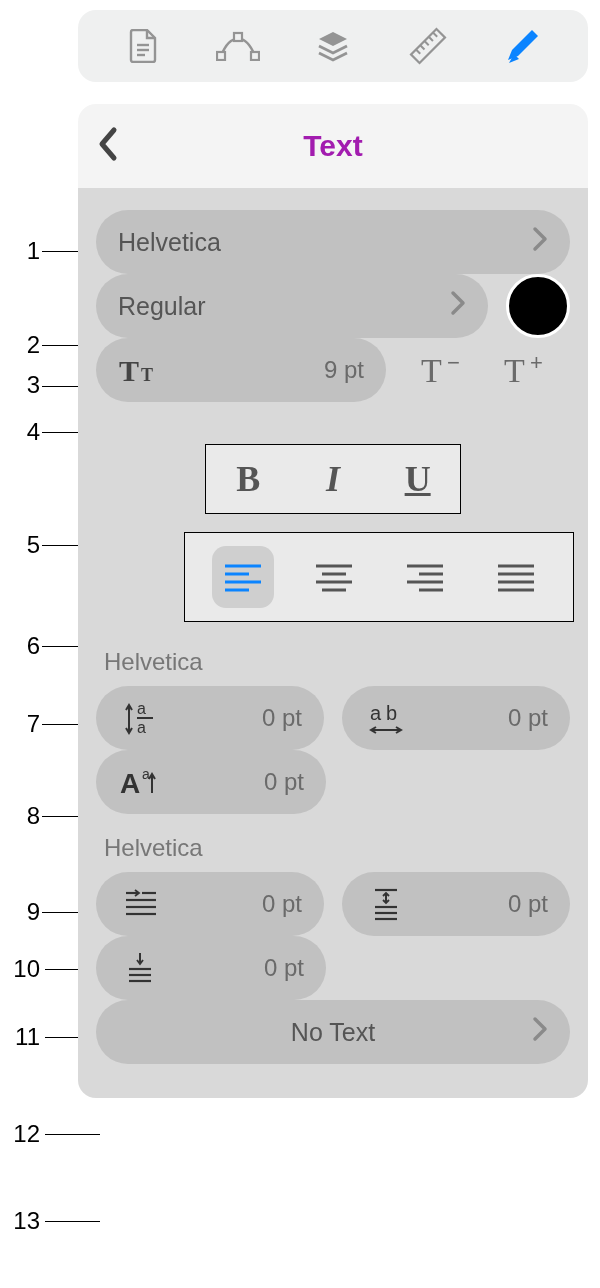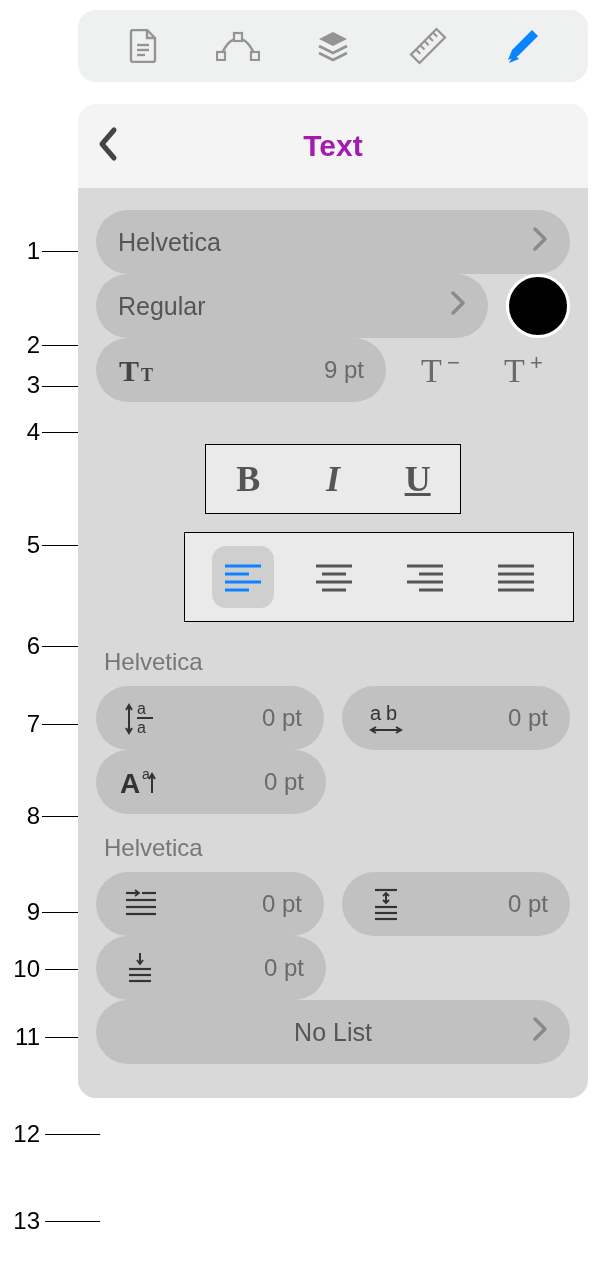--- a/index.html
+++ b/index.html
@@ -379,21 +379,21 @@
               <line x1="6" y1="18" x2="28" y2="18" stroke="#333" stroke-width="2.2"></line>
               <line x1="6" y1="24" x2="28" y2="24" stroke="#333" stroke-width="2.2"></line>
               <line x1="6" y1="30" x2="28" y2="30" stroke="#333" stroke-width="2.2"></line>
             </svg>
         </span>
         <span class="value">0 pt</span>
       </div>
     </div>
 
     <div class="pill small-gap" style="justify-content:center; position:relative;">
-      <span>No List</span>
+      <span>No Text</span>
       <span class="chev" style="position:absolute; right:22px;">
         <svg width="16" height="26" viewBox="0 0 16 26">
             <polyline points="3,3 13,13 3,23" fill="none" stroke="#8a8a8a" stroke-width="3.5" stroke-linecap="round" stroke-linejoin="round"></polyline>
           </svg>
       </span>
     </div>
 
   </div>
 </div>
 

